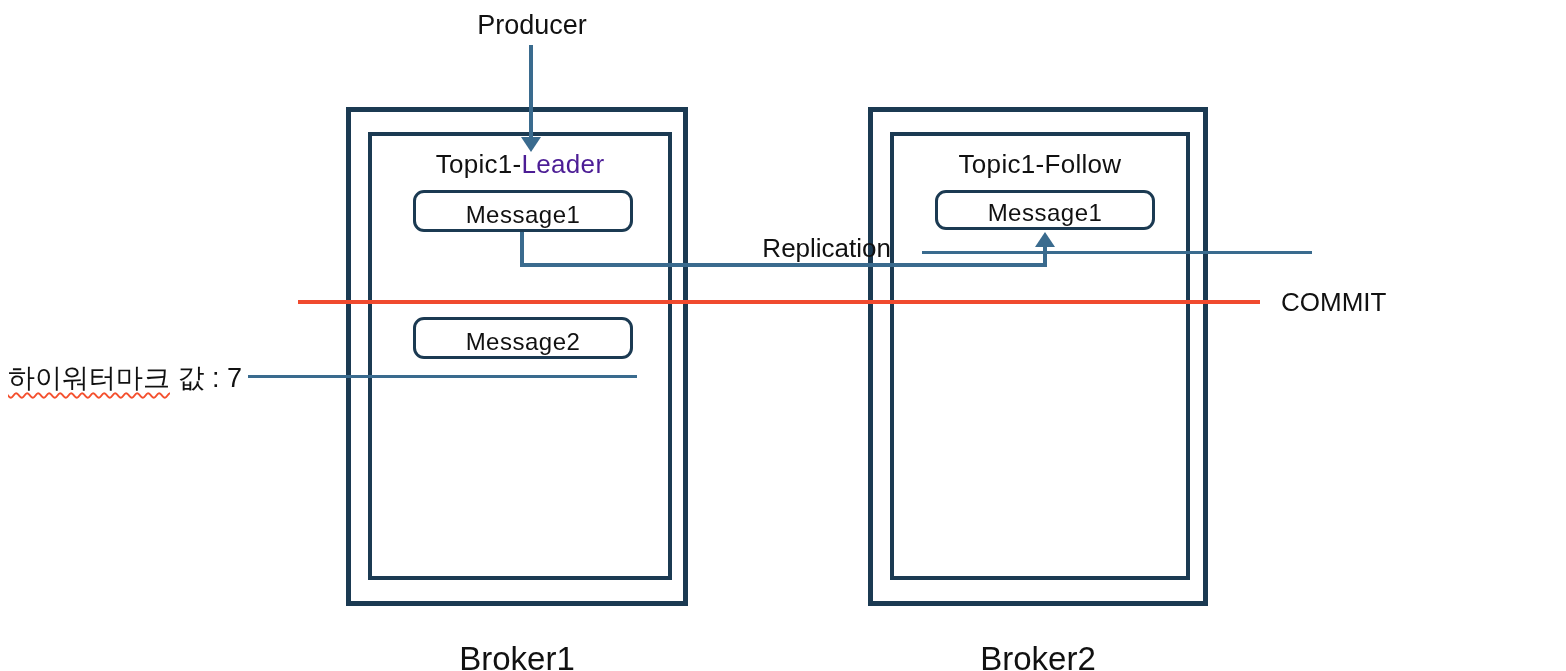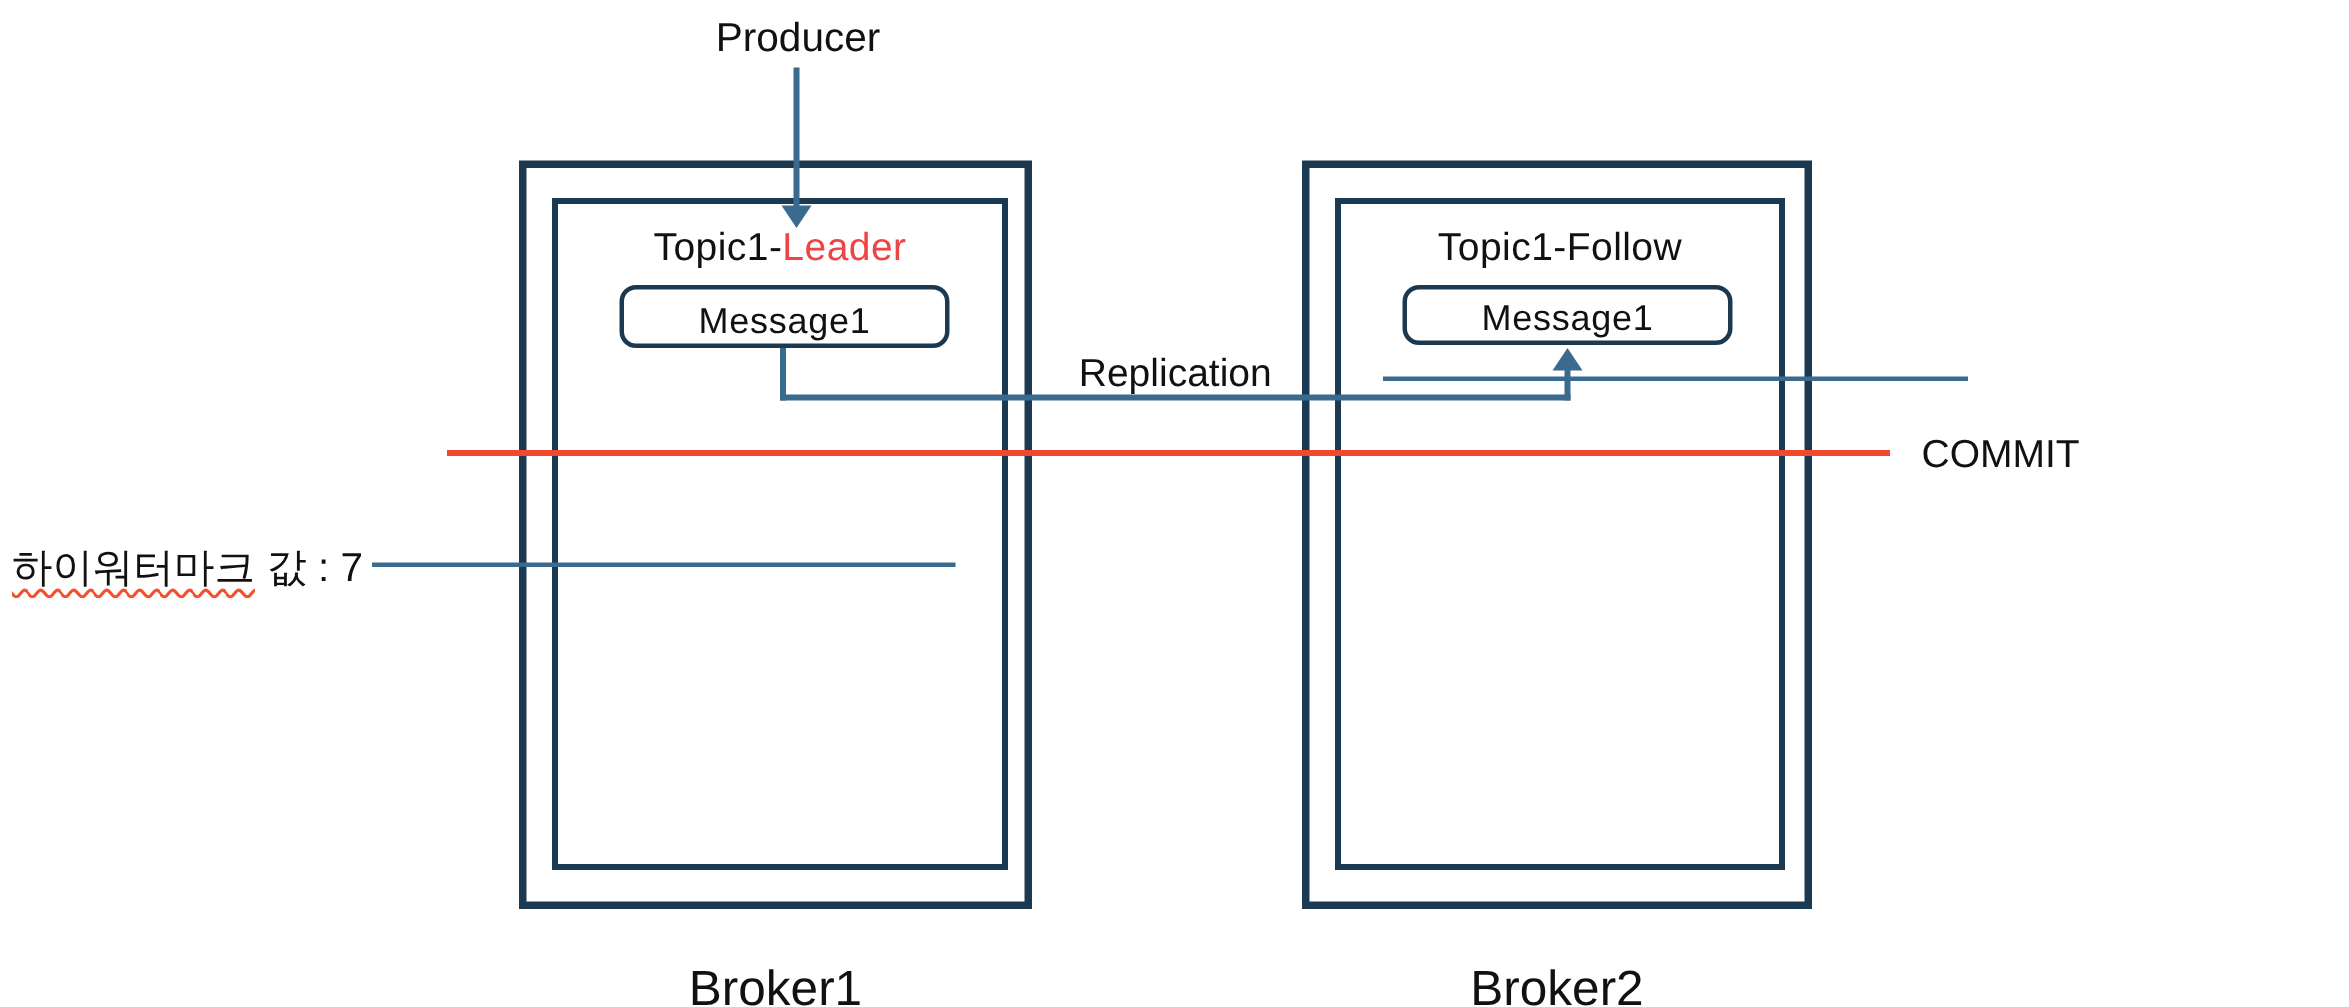--- a/index.html
+++ b/index.html
@@ -69,22 +69,22 @@
   }
   
   .label {
     position: absolute;
     white-space: nowrap;
     z-index: 5;
   }
   .centered { text-align: center; }
   .producer-label    { font-size: 27px; }
   .topic-label       { font-size: 26px; letter-spacing: 0.3px; }
-  .topic-role-red    { color: #ef4444; }
-  .replication-label { font-size: 26px; }
+  .topic-role-red    { color: #4c1d95; }
+  .replication-label { font-size: 26px; text-align: right; }
   .commit-label      { font-size: 26px; }
   .broker-label      { font-size: 33px; margin-top: 26px; }
   .hw-label          { font-size: 27px; }
   .hw-term {
     text-decoration-line: underline;
     text-decoration-style: wavy;
     text-decoration-color: #f4502e;
     text-decoration-thickness: 2px;
     text-underline-offset: 5px;
   }
@@ -96,20 +96,23 @@
 
   <div class="outer-box" style="left:346px; top:107px; width:342px; height:499px;"></div>
   <div class="inner-box" style="left:368px; top:132px; width:304px; height:448px;"></div>
 
   <div class="label topic-label centered" style="left:368px; top:149px; width:304px;"><span>Topic1-</span><span class="topic-role-red">Leader</span></div>
 
   <div class="message-box" style="left:413px; top:190px; width:220px; height:42px;">
       <span>Message1</span>
     </div>
 
+  <div class="message-box" style="left:413px; top:317px; width:220px; height:42px;">
+      <span>Message2</span>
+    </div>
 
   <div class="label broker-label centered" style="left:346px; top:614px; width:342px;">Broker1</div>
 
   <div class="outer-box" style="left:868px; top:107px; width:340px; height:499px;"></div>
   <div class="inner-box" style="left:890px; top:132px; width:300px; height:448px;"></div>
 
   <div class="label topic-label centered" style="left:890px; top:149px; width:300px;">Topic1-Follow</div>
 
   <div class="message-box" style="left:935px; top:190px; width:220px; height:40px;">
       <span>Message1</span>

